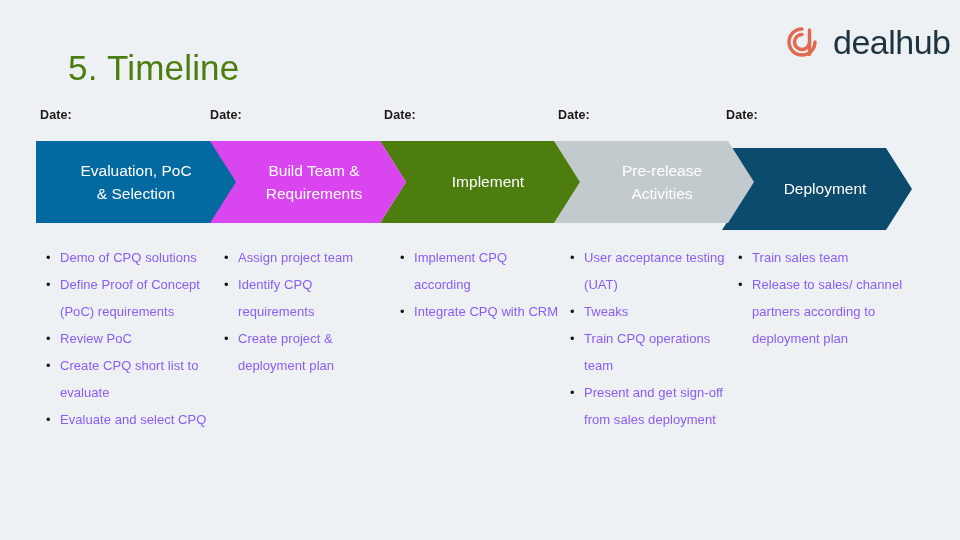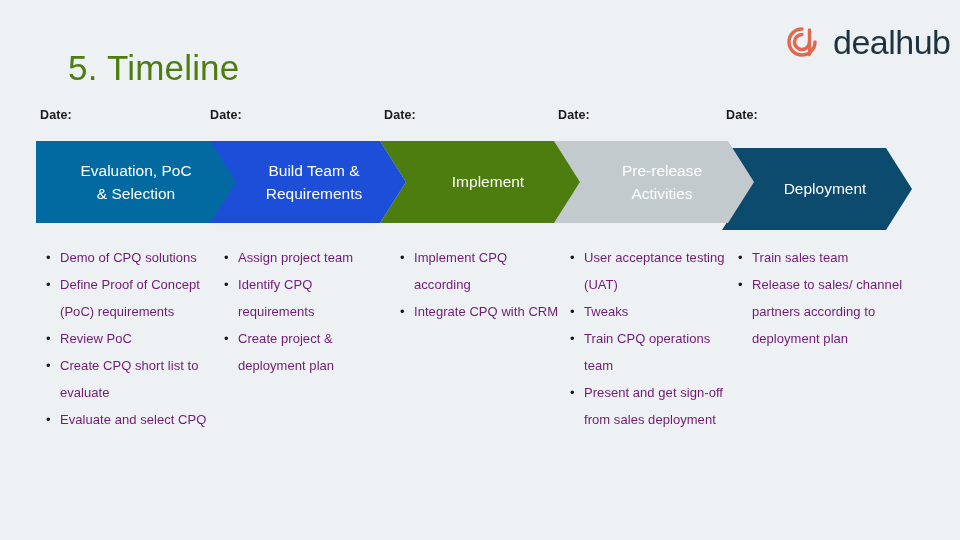--- a/index.html
+++ b/index.html
@@ -85,21 +85,21 @@
   }
   .bullet-col {
     position: absolute;
     top: 0;
   }
   .bullet-col ul { list-style: none; }
   .bullet-li {
     position: relative;
     padding-left: 14px;
     font-size: 13px;
-    color: #701a75;
+    color: #8b5cf6;
     line-height: 27px;
     margin-bottom: 0;
     letter-spacing: 0.05px;
   }
   .bullet-li::before {
     content: "\2022";
     position: absolute;
     left: 0; top: 0;
     font-size: 13px;
     color: #161616;
@@ -129,21 +129,21 @@
     <div class="date-label" style="left: 690px;">Date:</div>
   </div>
 
 <div id="chevron-band">
     <div class="chevron chev-1" style="left: 36px; width: 200px; background: #0369a1; z-index: 10;">
       <div>
         <span class="chev-label">Evaluation, PoC</span>
         <span class="chev-label">&amp; Selection</span>
       </div>
     </div>
-    <div class="chevron chev-n" style="left: 206px; width: 200px; background: #1d4ed8; z-index: 9; padding-left: 34px;">
+    <div class="chevron chev-n" style="left: 206px; width: 200px; background: #d946ef; z-index: 9; padding-left: 34px;">
       <div>
         <span class="chev-label">Build Team &amp;</span>
         <span class="chev-label">Requirements</span>
       </div>
     </div>
     <div class="chevron chev-n" style="left: 380px; width: 200px; background: #4d7c0f; z-index: 8; padding-left: 34px;">
       <div>
         <span class="chev-label">Implement</span>
       </div>
     </div>

